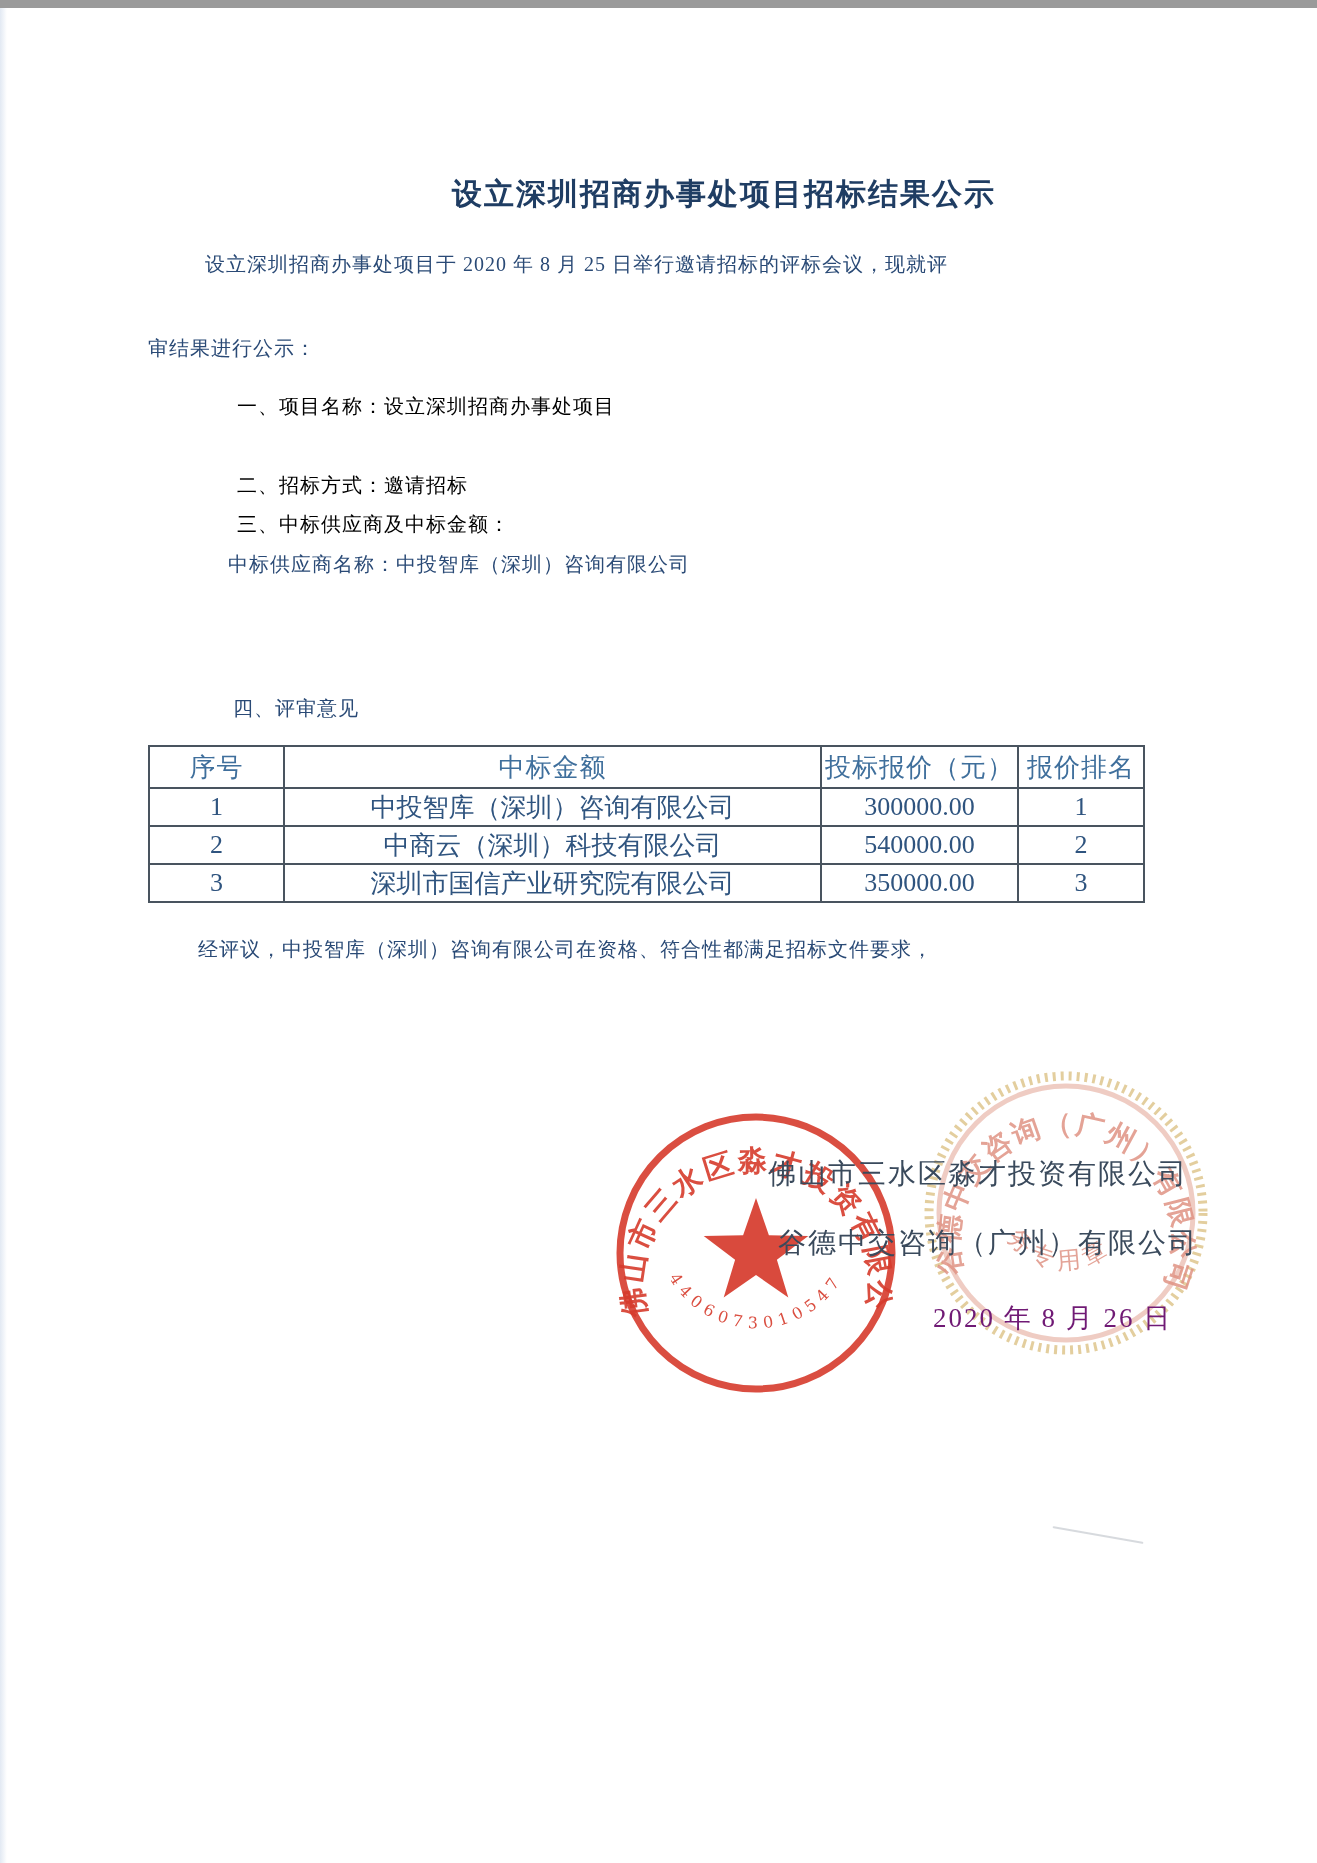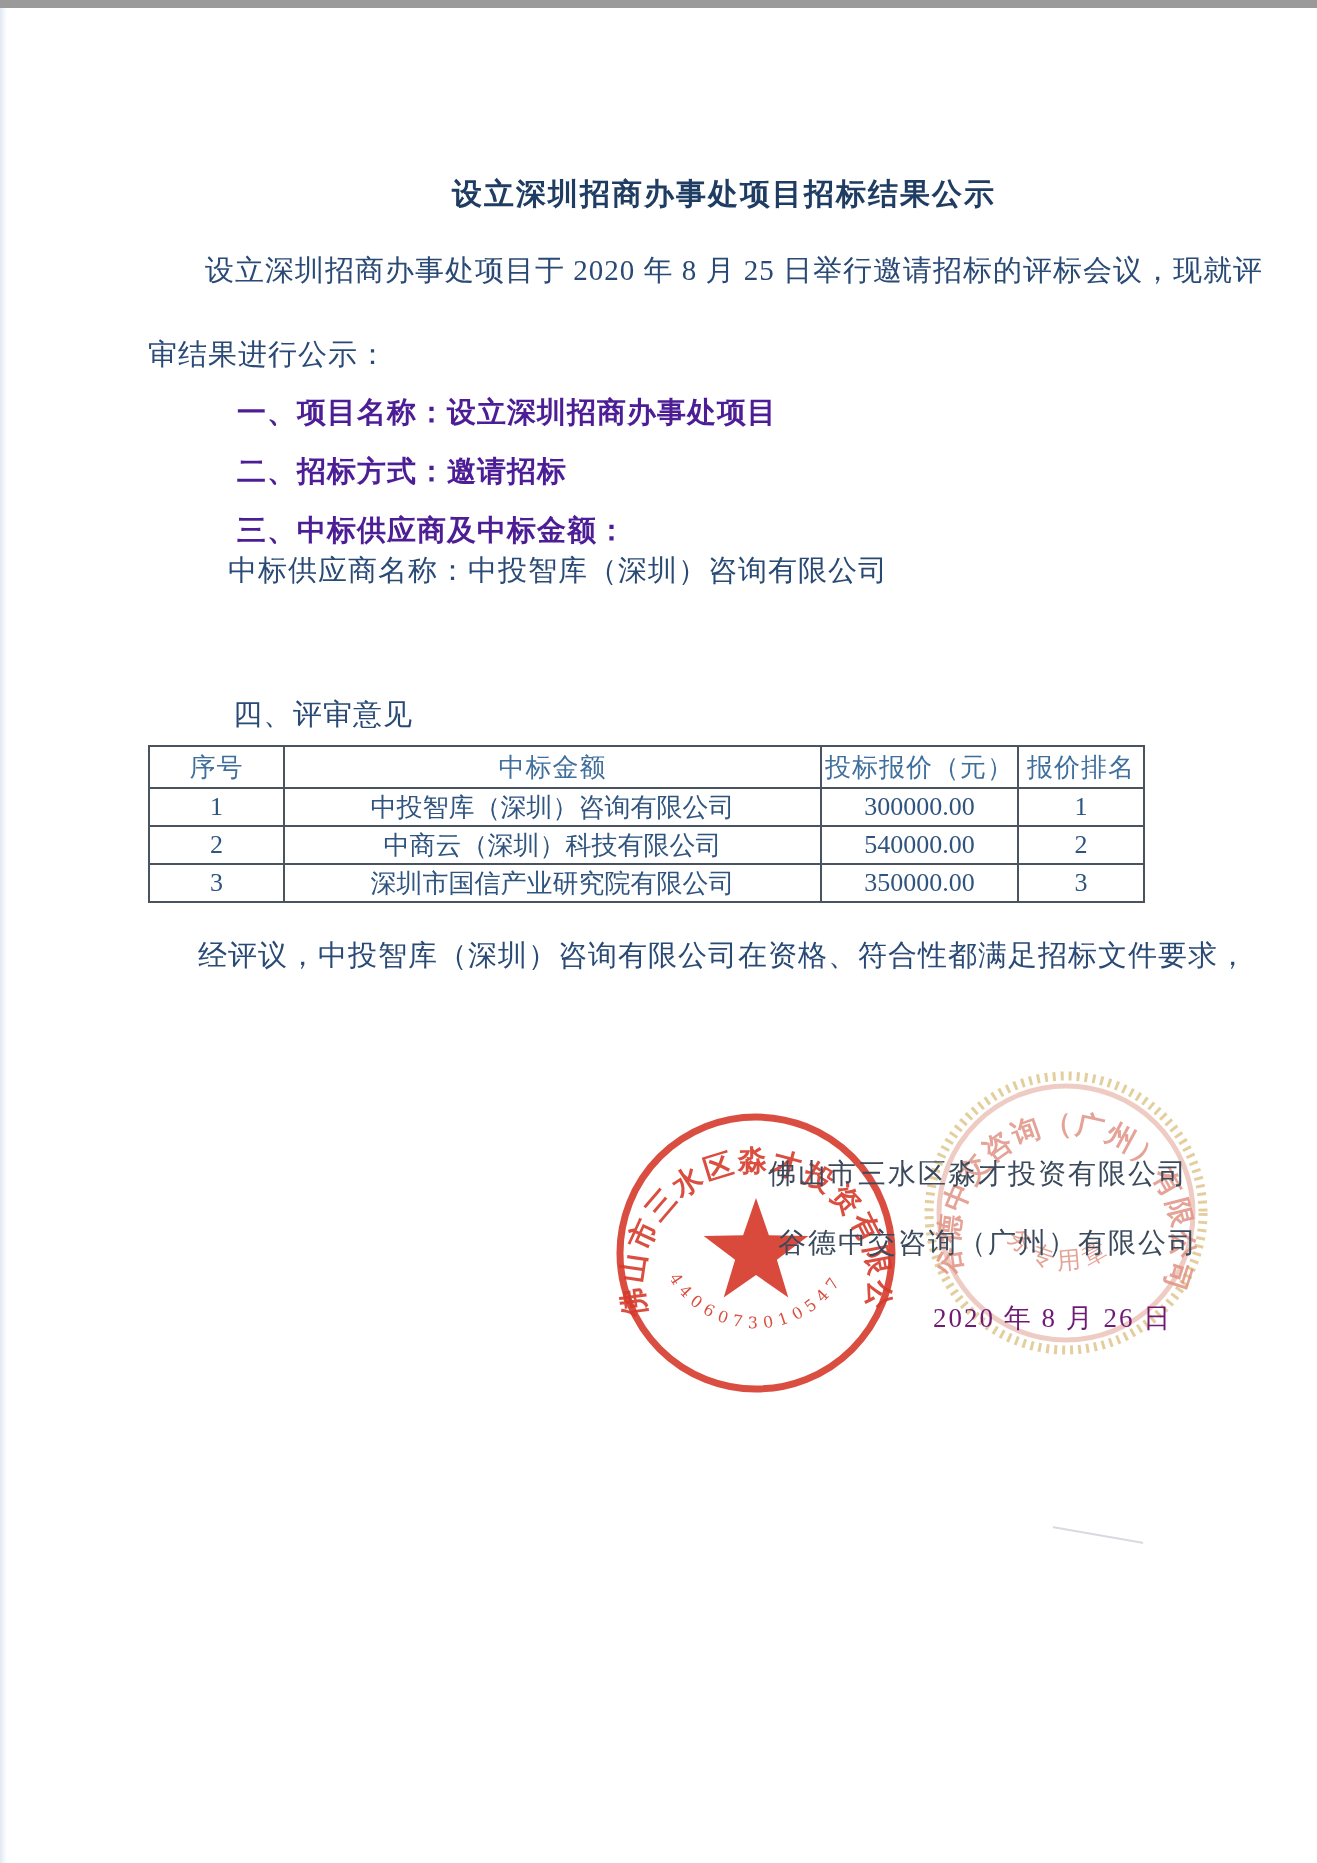--- a/index.html
+++ b/index.html
@@ -13,22 +13,22 @@
     color:#29486f;
   }
   .scan-edge{
     position:absolute;left:0;top:0;width:7px;height:100%;
     background:linear-gradient(to right,#e2e9f3,#ffffff);
   }
   .abs{position:absolute;white-space:nowrap;}
   .title{
     font-size:30px;font-weight:bold;letter-spacing:2px;color:#1f3d63;
   }
-  .body-line{font-size:29px;letter-spacing:1px;color:#2a4a76;}
-  .bold{font-weight:bold;color:#4c1d95;}
+  .body-line{font-size:20px;letter-spacing:1px;color:#2a4a76;}
+  .bold{font-weight:normal;color:#000000;}
   table.bid{
     position:absolute;left:148px;top:737px;
     border-collapse:collapse;table-layout:fixed;
     width:995px;
   }
   table.bid th,table.bid td{
     border:2px solid #49545f;
     text-align:center;vertical-align:middle;
     font-weight:normal;
     font-size:26px;
@@ -55,21 +55,21 @@
 <div id="page">
 
   <div class="scan-edge"></div>
 
   <div class="abs title" style="left:452px;top:166px;">设立深圳招商办事处项目招标结果公示</div>
 
   <div class="abs body-line" style="left:205px;top:243px;">设立深圳招商办事处项目于 2020 年 8 月 25 日举行邀请招标的评标会议，现就评</div>
   <div class="abs body-line" style="left:148px;top:327px;">审结果进行公示：</div>
 
   <div class="abs body-line bold" style="left:237px;top:385px;">一、项目名称：设立深圳招商办事处项目</div>
-  <div class="abs body-line bold" style="left:237px;top:444px;">二、招标方式：邀请招标</div>
+  <div class="abs body-line bold" style="left:237px;top:464px;">二、招标方式：邀请招标</div>
   <div class="abs body-line bold" style="left:237px;top:503px;">三、中标供应商及中标金额：</div>
   <div class="abs body-line" style="left:228px;top:543px;">中标供应商名称：中投智库（深圳）咨询有限公司</div>
   <div class="abs body-line" style="left:233px;top:687px;">四、评审意见</div>
 
   <table class="bid">
     <colgroup>
       <col class="c-no">
         <col class="c-name">
         <col class="c-price">
         <col class="c-rank">

